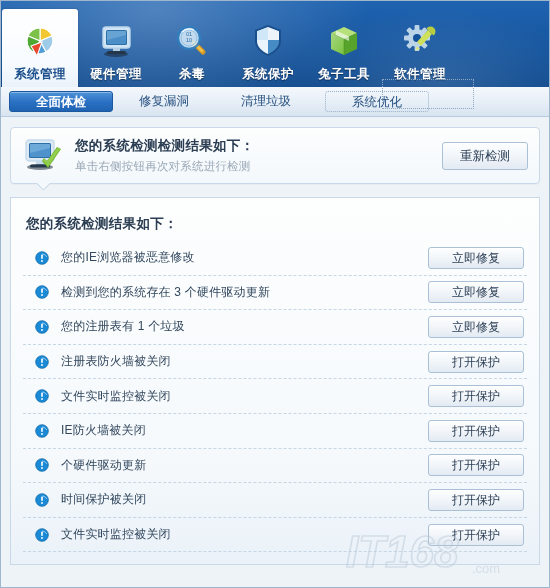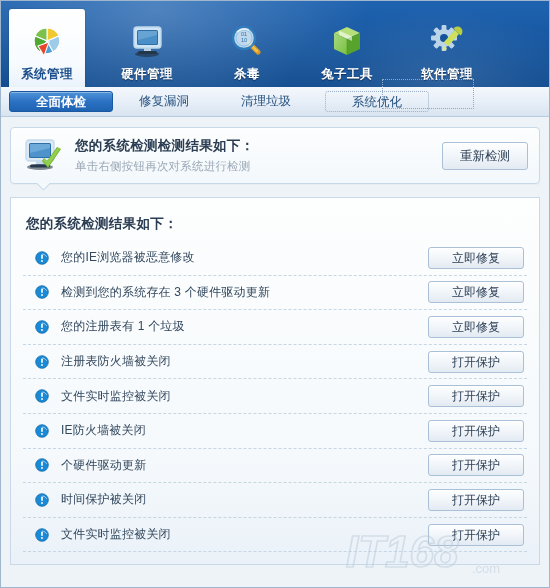--- a/index.html
+++ b/index.html
@@ -13,21 +13,21 @@
        border:1px solid #9fb6cd;box-sizing:border-box;background:#eef3f8;}
 
   
   .header{position:relative;height:86px;
     background:linear-gradient(180deg,#1f63b0 0%,#1a5ba6 30%,#14539b 62%,#0f4a8e 100%);
     overflow:hidden;}
   .header:before{content:"";position:absolute;left:-60px;top:-120px;width:430px;height:260px;
     border-radius:50%;background:radial-gradient(ellipse at center,rgba(255,255,255,.22),rgba(255,255,255,0) 70%);}
   .header:after{content:"";position:absolute;right:-40px;bottom:-70px;width:300px;height:150px;
     border-radius:50%;background:radial-gradient(ellipse at center,rgba(255,255,255,.13),rgba(255,255,255,0) 70%);}
-  .navrow{position:relative;display:flex;align-items:flex-end;height:86px;padding-left:8px;z-index:3;gap:24px;}
+  .navrow{position:relative;display:flex;align-items:flex-end;height:86px;padding-left:1px;z-index:3;}
   .navitem{position:relative;width:76px;height:78px;display:flex;flex-direction:column;
     align-items:center;justify-content:flex-end;padding-bottom:4px;cursor:pointer;box-sizing:border-box;}
   .navitem.active{background:linear-gradient(180deg,#ffffff 0%,#f7fbff 70%,#eaf2fa 100%);
     border-radius:3px 3px 0 0;box-shadow:0 0 2px rgba(0,0,0,.25);}
   .navicon{width:44px;height:42px;position:relative;margin-bottom:3px;}
   .navlabel{font-size:12.5px;font-weight:bold;color:#ffffff;letter-spacing:.4px;
     text-shadow:0 1px 1px rgba(0,0,0,.45);white-space:nowrap;}
   .navitem.active .navlabel{color:#1c4f8c;text-shadow:none;}
   .focusring{position:absolute;left:381px;top:78px;width:92px;height:30px;
     border:1px dotted #8fa8c4;z-index:6;pointer-events:none;box-sizing:border-box;}
@@ -124,20 +124,33 @@
             <circle cx="19" cy="17" r="11" fill="#d9ecf9" opacity=".85" stroke="#2f7fc0" stroke-width="2.4"></circle>
             <circle cx="19" cy="17" r="8" fill="none" stroke="#8fc2e6" stroke-width="1"></circle>
             <text x="19" y="15" font-size="5.5" fill="#2f6fa8" text-anchor="middle" font-family="Liberation Sans, sans-serif">01</text>
             <text x="19" y="21" font-size="5.5" fill="#2f6fa8" text-anchor="middle" font-family="Liberation Sans, sans-serif">10</text>
             <path d="M12,11 A11,11 0 0 1 24,9" stroke="#ffffff" stroke-width="1.6" fill="none" opacity=".75"></path>
           </svg>
         </span>
         <span class="navlabel">杀毒</span>
       </div>
 
+      <div class="navitem">
+        <span class="navicon">
+          <svg width="44" height="42" viewBox="0 0 44 42">
+            <path d="M22,4 L35,9 L35,20 C35,27 29,32 22,35 C15,32 9,27 9,20 L9,9 Z" fill="#1b4f8c"></path>
+            <path d="M22,6 L33,10.3 L33,20 C33,26 28,30.4 22,33 Z" fill="#2d6fae"></path>
+            <path d="M22,6 L11,10.3 L11,20 C11,26 16,30.4 22,33 Z" fill="#e9f4fc"></path>
+            <path d="M22,6 L33,10.3 L33,19 L22,19 Z" fill="#ffffff" opacity=".92"></path>
+            <path d="M11,10.3 L22,6 L22,19 L11,19 Z" fill="#bcdcf2" opacity=".55"></path>
+            <path d="M22,19 L33,19 L33,20 C33,26 28,30.4 22,33 Z" fill="#4a8ec6" opacity=".9"></path>
+          </svg>
+        </span>
+        <span class="navlabel">系统保护</span>
+      </div>
 
       <div class="navitem">
         <span class="navicon">
           <svg width="44" height="42" viewBox="0 0 44 42">
             <path d="M22,6 L35,12 L22,18 L9,12 Z" fill="#b5e07a"></path>
             <path d="M9,12 L22,18 L22,34 L9,28 Z" fill="#79c23f"></path>
             <path d="M35,12 L22,18 L22,34 L35,28 Z" fill="#57a32b"></path>
             <path d="M9,12 L22,18 L22,34 L9,28 Z" fill="url(#gsh)" opacity=".35"></path>
             <defs>
                 <linearGradient id="gsh" x1="0" y1="0" x2="1" y2="1">

